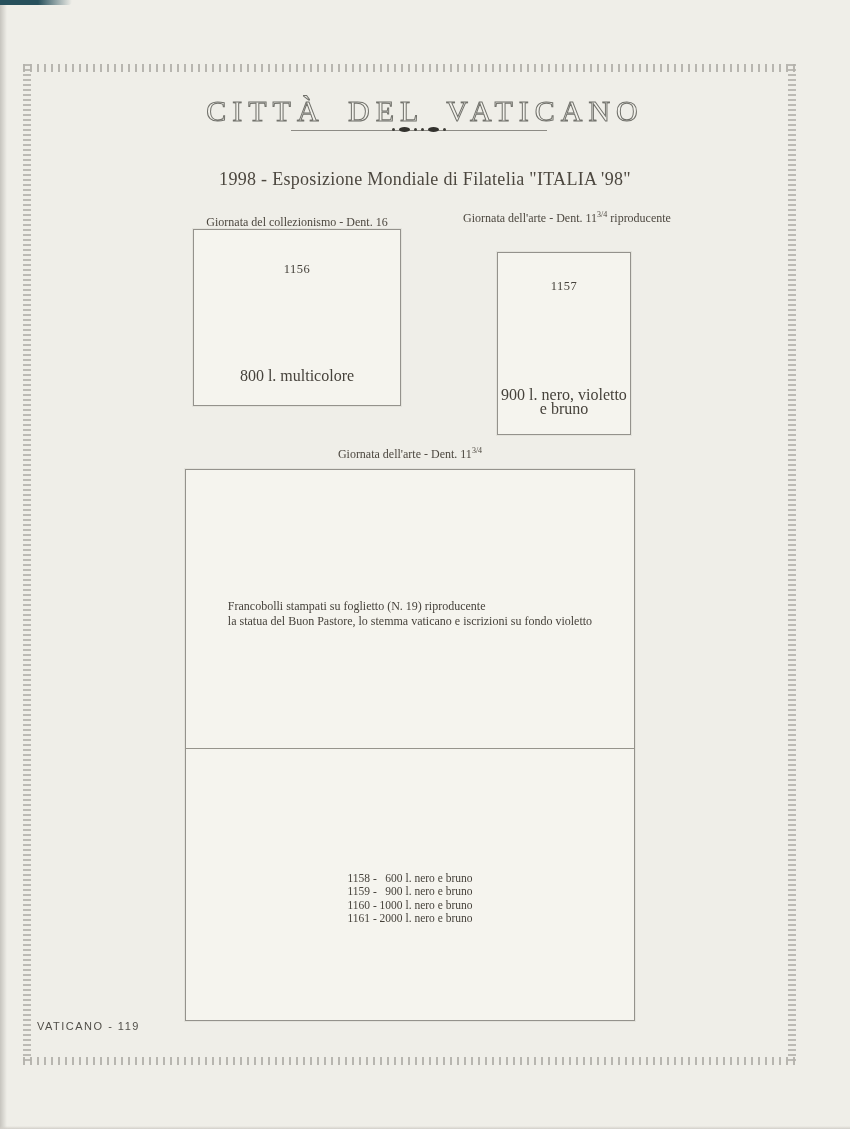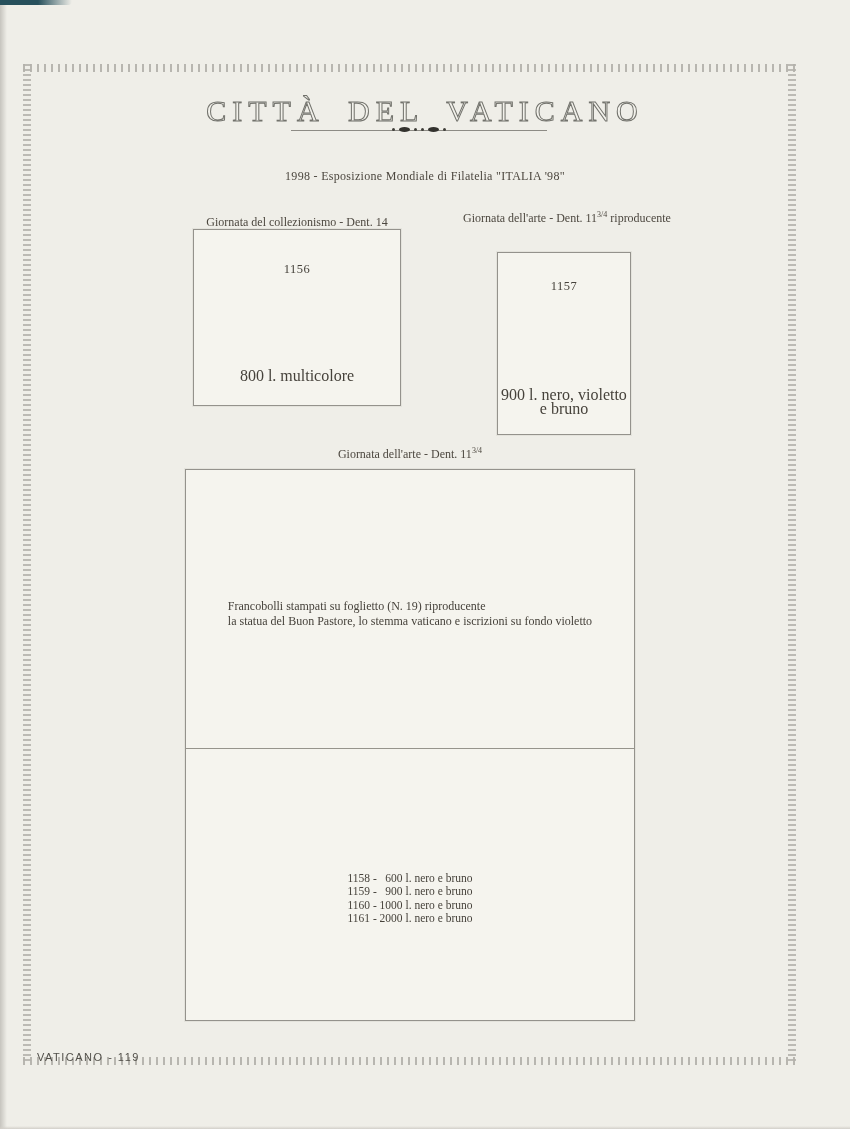--- a/index.html
+++ b/index.html
@@ -65,21 +65,21 @@
   }
   .ornament {
     position: absolute; left: 0; top: -3px; width: 100%;
     display: flex; justify-content: center; align-items: center; gap: 4px;
   }
   .orn-dot { width: 3px; height: 3px; border-radius: 50%; background: #3f3e39; }
   .orn-oval { width: 11px; height: 5px; border-radius: 50%; background: #33322e; }
 
   .subtitle {
     position: absolute; left: 0; top: 169px; width: 850px;
-    text-align: center; font-size: 12px; color: #4c473f;
+    text-align: center; font-size: 18px; color: #4c473f;
     letter-spacing: 0.3px;
   }
 
   
   .frame-label { position: absolute; font-size: 12px; color: #4c473f; text-align: center; }
   .label-left  { left: 193px; top: 215px; width: 208px; }
   .label-right { left: 462px; top: 211px; width: 210px; }
   .label-mid   { left: 185px; top: 447px; width: 450px; }
   sup.frac { font-size: 8px; vertical-align: super; line-height: 0; }
 
@@ -127,21 +127,21 @@
   .value-list {
     display: inline-block; text-align: left;
     font-size: 11.5px; line-height: 13.5px; color: #46423b;
     padding-top: 28px;
   }
 
   
   .footer {
     position: absolute; left: 37px; top: 1020px;
     font-family: "Liberation Sans", "DejaVu Sans", sans-serif;
-    font-size: 11px; letter-spacing: 1.5px; color: #514f49; margin-top: 31px;
+    font-size: 11px; letter-spacing: 1.5px; color: #514f49;
   }
 </style>
 </head>
 <body>
 
 <div class="scan-edge-left"></div>
 <div class="scan-edge-bottom"></div>
 <div class="scan-blot"></div>
 
 <div class="tick tick-h tick-top"></div>
@@ -155,21 +155,21 @@
     <span class="orn-dot"></span>
       <span class="orn-oval"></span>
       <span class="orn-dot"></span>
     <span class="orn-dot"></span>
       <span class="orn-oval"></span>
       <span class="orn-dot"></span>
   </div>
 </div>
 <div class="subtitle">1998 - Esposizione Mondiale di Filatelia "ITALIA '98"</div>
 
-<div class="frame-label label-left">Giornata del collezionismo - Dent. 14</div>
+<div class="frame-label label-left">Giornata del collezionismo - Dent. 16</div>
 <div class="stamp-box box-1156">
   <div class="stamp-number num-1156">1156</div>
   <div class="stamp-caption">800 l. multicolore</div>
 </div>
 
 <div class="frame-label label-right"><span>Giornata dell'arte - Dent. 11</span><sup class="frac">3/4</sup><span> riproducente</span></div>
 <div class="stamp-box box-1157">
   <div class="stamp-number num-1157">1157</div>
   <div class="stamp-caption cap-1157">
     <div>900 l. nero, violetto</div>

